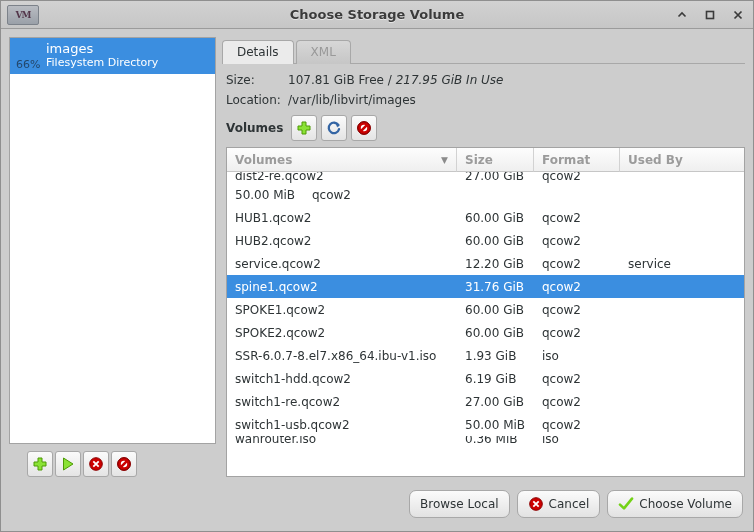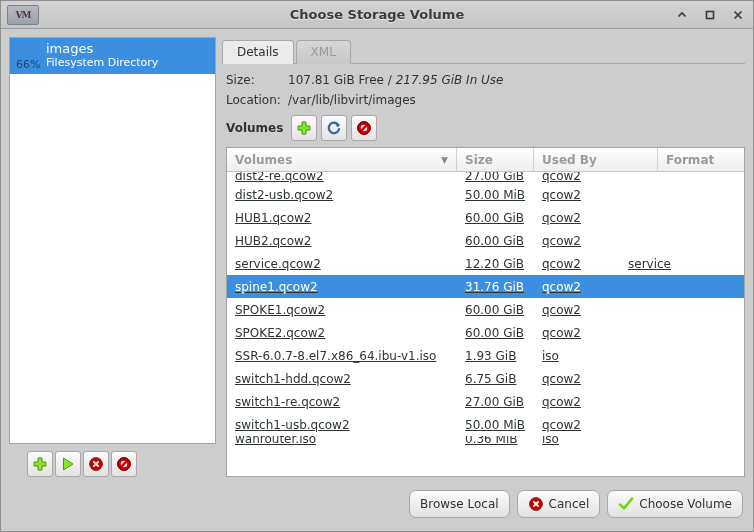--- a/index.html
+++ b/index.html
@@ -155,21 +155,21 @@
     border-right: 1px solid #d2d2d2;
     border-bottom: 1px solid #c6c6c6;
   }
   .th:last-child { border-right: none; }
   .th.c-name { width: 230px; flex: 0 0 230px; justify-content: space-between; }
   .th.c-size { width: 77px; flex: 0 0 77px; }
   .th.c-format { width: 86px; flex: 0 0 86px; }
   .th.c-used { flex: 1 1 auto; }
   .sort-caret { color: #8b8b8b; font-size: 9px; }
 
-  .tbody { flex: 1 1 auto; overflow: hidden; position: relative; text-decoration: underline; }
+  .tbody { flex: 1 1 auto; overflow: hidden; position: relative; }
   .tr { display: flex; height: 23px; align-items: center; font-size: 12px; color: #2e3436; }
   .tr.selected { background: #3b8ee0; color: #ffffff; }
   .tr.clipped-top { height: 11px; align-items: flex-end; overflow: hidden; }
   .tr.clipped-bottom { height: 10px; align-items: flex-end; overflow: hidden; }
   .td { padding: 0 8px; white-space: nowrap; overflow: hidden; }
   .td.c-name { width: 230px; flex: 0 0 230px; }
   .td.c-size { width: 77px; flex: 0 0 77px; }
   .td.c-format { width: 86px; flex: 0 0 86px; }
   .td.c-used { flex: 1 1 auto; }
 
@@ -301,36 +301,35 @@
 
         <div class="table-wrap">
           <div class="thead">
             <div class="th c-name">
               <span>Volumes</span>
               <span class="sort-caret">▼</span>
             </div>
             <div class="th c-size">
               <span>Size</span>
             </div>
+            <div class="th c-format">
+              <span>Format</span>
+            </div>
             <div class="th c-used">
               <span>Used By</span>
-            </div>
-            <div class="th c-format">
-              <span>Format</span>
             </div>
           </div>
           <div class="tbody" id="tbody">
               <div class="tr clipped-top">
                 <div class="td c-name">dist2-re.qcow2</div>
                 <div class="td c-size">27.00 GiB</div>
                 <div class="td c-format">qcow2</div>
                 <div class="td c-used"></div>
               </div>
               <div class="tr">
-                <div class="td c-name">dist2-usb.qcow2</div>
                 <div class="td c-size">50.00 MiB</div>
                 <div class="td c-format">qcow2</div>
                 <div class="td c-used"></div>
               </div>
               <div class="tr">
                 <div class="td c-name">HUB1.qcow2</div>
                 <div class="td c-size">60.00 GiB</div>
                 <div class="td c-format">qcow2</div>
                 <div class="td c-used"></div>
               </div>
@@ -365,21 +364,21 @@
                 <div class="td c-used"></div>
               </div>
               <div class="tr">
                 <div class="td c-name">SSR-6.0.7-8.el7.x86_64.ibu-v1.iso</div>
                 <div class="td c-size">1.93 GiB</div>
                 <div class="td c-format">iso</div>
                 <div class="td c-used"></div>
               </div>
               <div class="tr">
                 <div class="td c-name">switch1-hdd.qcow2</div>
-                <div class="td c-size">6.75 GiB</div>
+                <div class="td c-size">6.19 GiB</div>
                 <div class="td c-format">qcow2</div>
                 <div class="td c-used"></div>
               </div>
               <div class="tr">
                 <div class="td c-name">switch1-re.qcow2</div>
                 <div class="td c-size">27.00 GiB</div>
                 <div class="td c-format">qcow2</div>
                 <div class="td c-used"></div>
               </div>
               <div class="tr">

